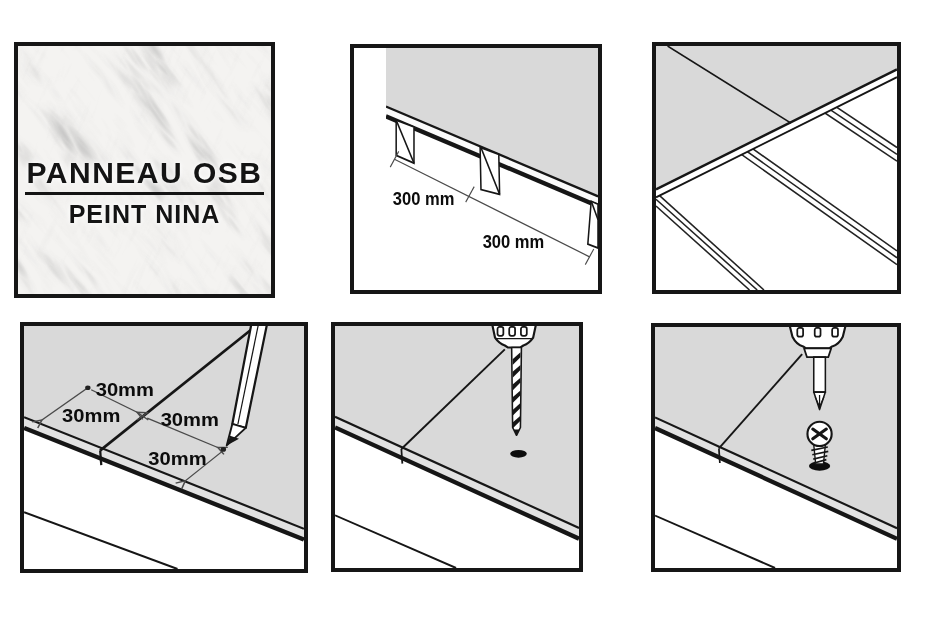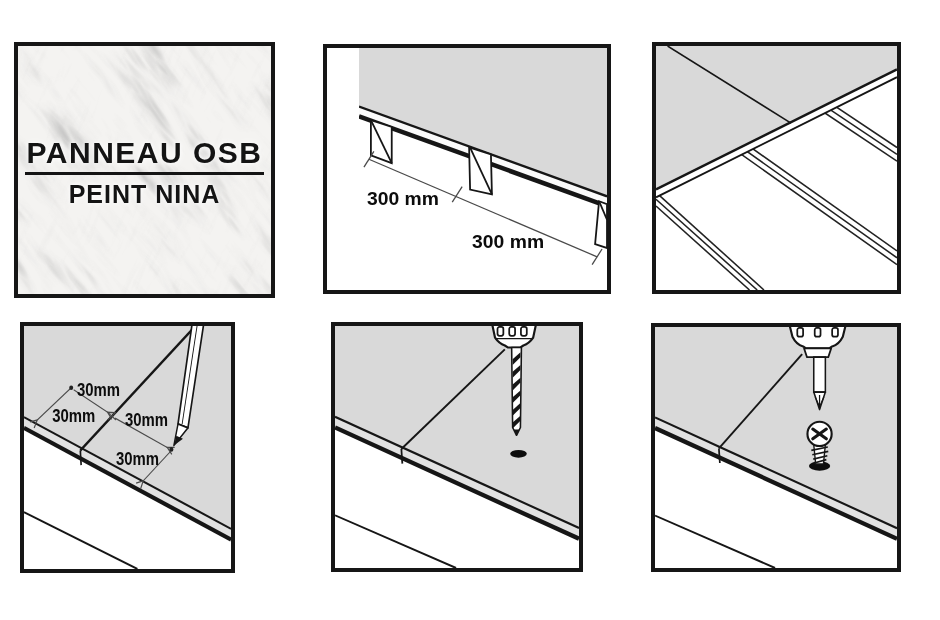--- a/index.html
+++ b/index.html
@@ -1,29 +1,29 @@
 <!DOCTYPE html>
 <html><head>
 <meta charset="utf-8">
 <style>
   html,body{margin:0;padding:0;background:#ffffff;}
   #stage{position:relative;width:940px;height:620px;background:#ffffff;overflow:hidden;
          font-family:"Liberation Sans",sans-serif;}
   .panel{position:absolute;border:4px solid #161616;background:#ffffff;box-sizing:border-box;}
   .panel svg{display:block;width:100%;height:100%;}
   #p1{left:14px;top:42px;width:261px;height:256px;}
-  #p2{left:323px;top:44px;width:288px;height:250px;padding-left:32px;}
+  #p2{left:350px;top:44px;width:252px;height:250px;padding-left:32px;}
   #p3{left:652px;top:42px;width:249px;height:252px;}
-  #p4{left:20px;top:322px;width:215px;height:251px;}
+  #p4{left:20px;top:322px;width:288px;height:251px;}
   #p5{left:331px;top:322px;width:252px;height:250px;}
   #p6{left:651px;top:323px;width:250px;height:249px;}
 
   .p1-text{position:absolute;left:0;right:0;top:92px;text-align:center;color:#141414;
            text-shadow:0 0 4px rgba(255,255,255,.95),0 0 9px rgba(255,255,255,.8);}
-  .p1-title{font-size:30px;font-weight:700;line-height:1.0;letter-spacing:1.5px;white-space:nowrap;}
+  .p1-title{font-size:30px;font-weight:700;line-height:1.0;letter-spacing:1.5px;white-space:nowrap;margin-top:20px;}
   .p1-rule{height:2.5px;background:#141414;margin:4px 7px 6px 7px;}
   .p1-subtitle{font-size:25px;font-weight:700;line-height:1.05;letter-spacing:1px;white-space:nowrap;text-align:center;}
   .p1-size{font-size:15px;font-weight:700;line-height:1.25;letter-spacing:0px;white-space:nowrap;}
 
   .dim-label{font-family:"Liberation Sans",sans-serif;font-weight:700;font-size:19.5px;fill:#0c0c0c;}
   .dim-label-sm{font-family:"Liberation Sans",sans-serif;font-weight:700;font-size:18px;fill:#0c0c0c;}
 </style>
 </head>
 <body>
 

